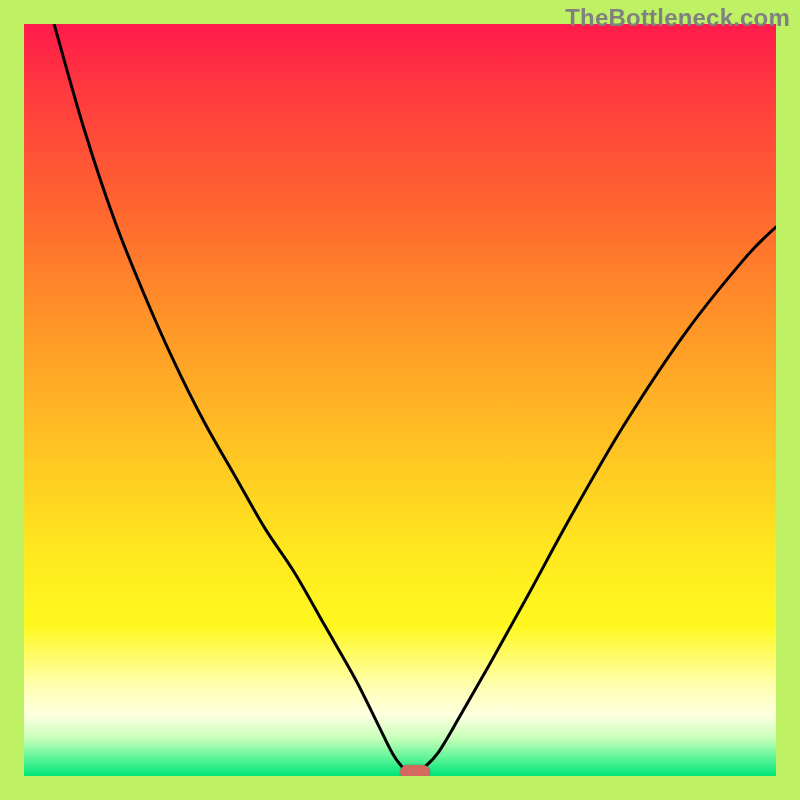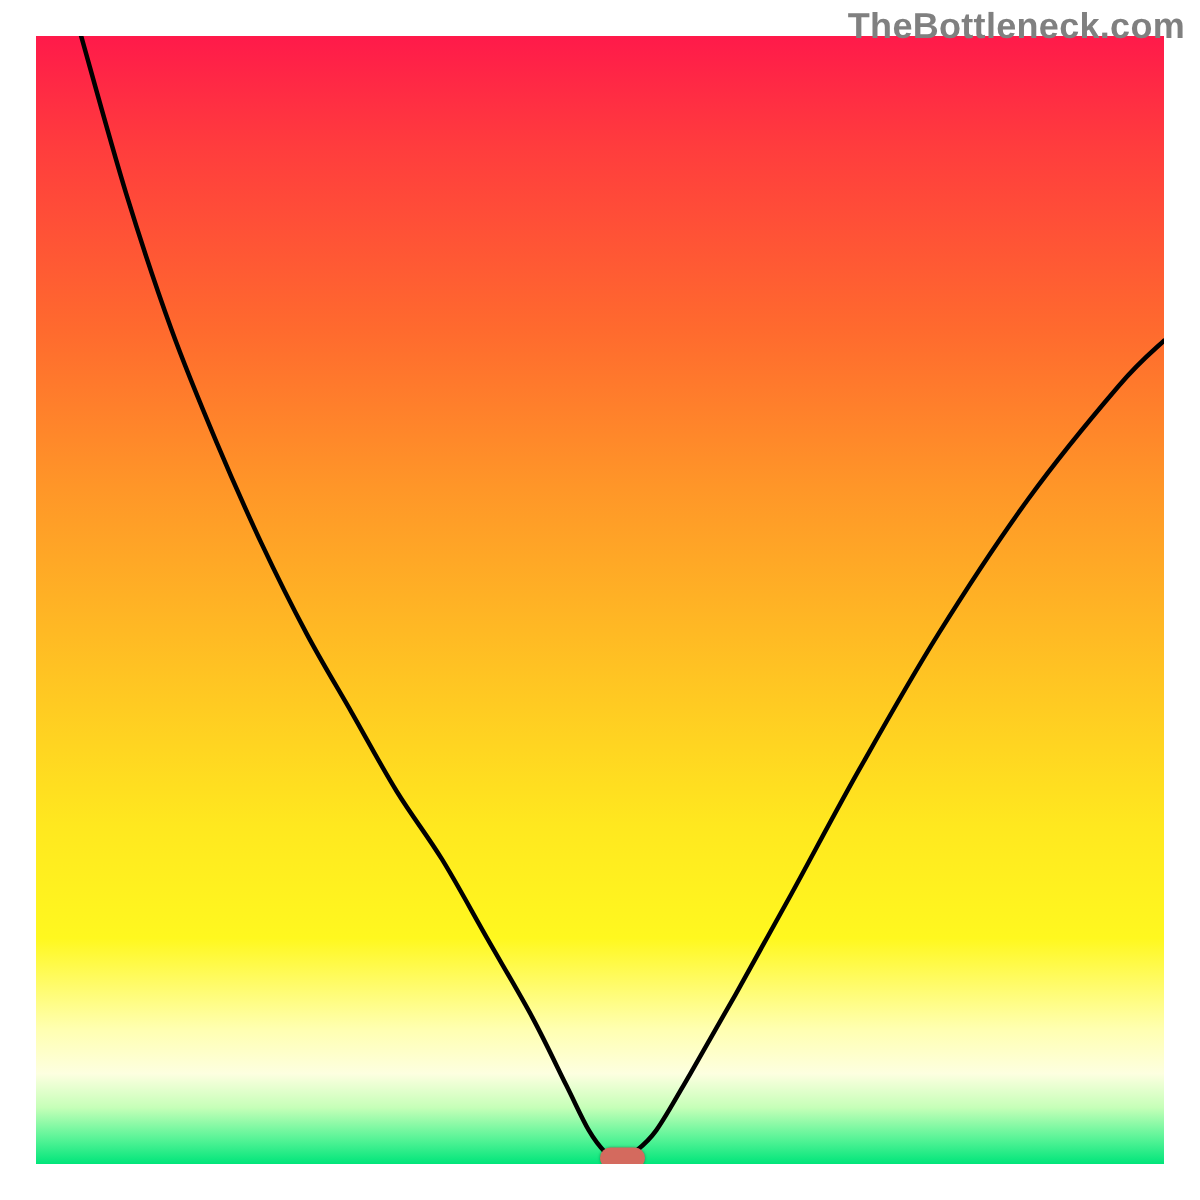--- a/index.html
+++ b/index.html
@@ -8,21 +8,21 @@
     width: 800px;
     height: 800px;
     background: #000000;
     overflow: hidden;
     font-family: Arial, Helvetica, sans-serif;
   }
   .frame {
     position: relative;
     width: 800px;
     height: 800px;
-    background: #ffffff;
+    background: #bef264;
   }
   .plot-area {
     position: absolute;
     left: 24px;
     top: 24px;
     width: 752px;
     height: 752px;
     overflow: hidden;
   }
   .gradient-bg {

